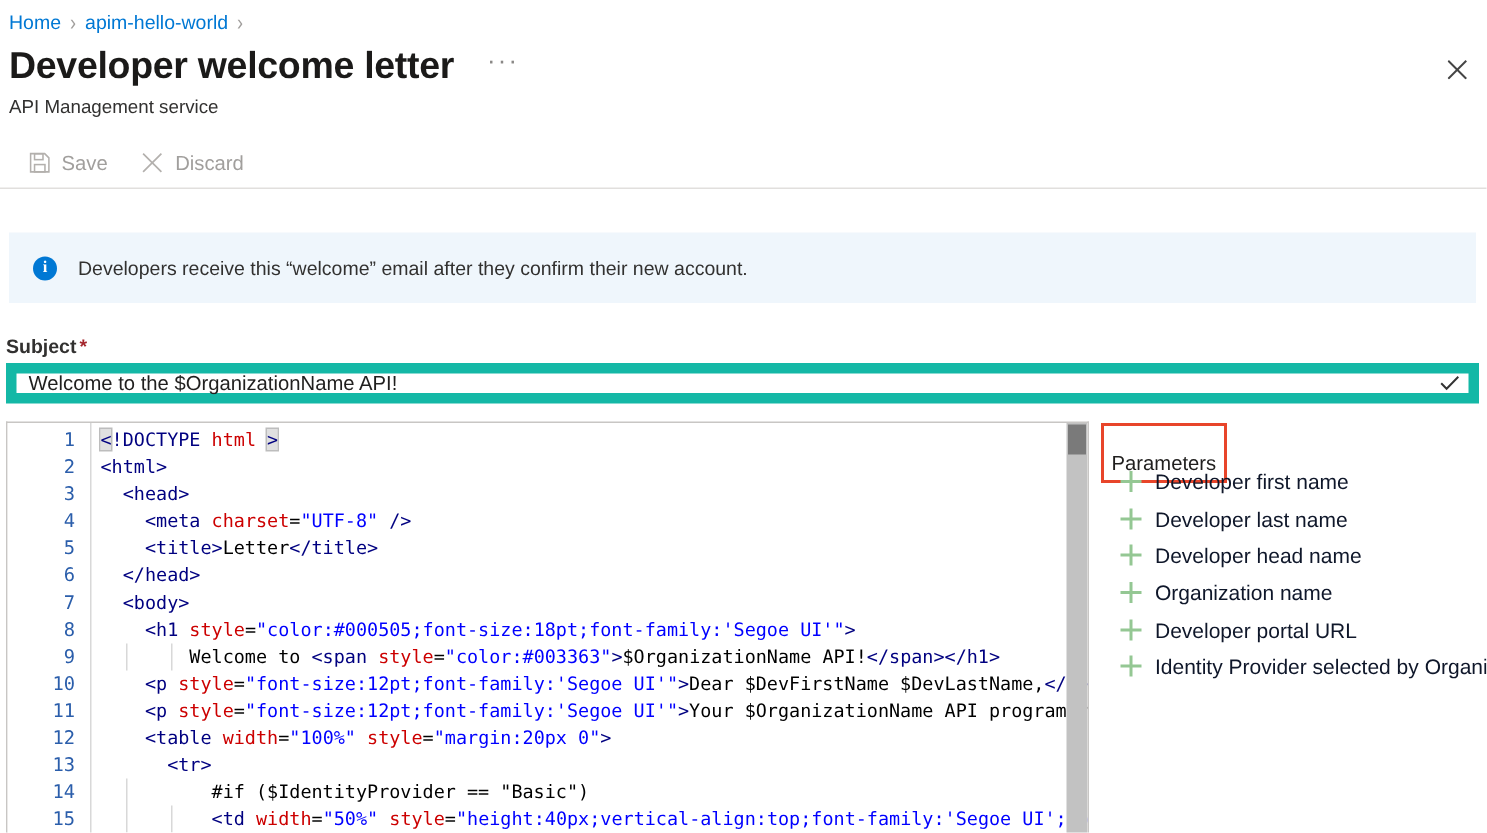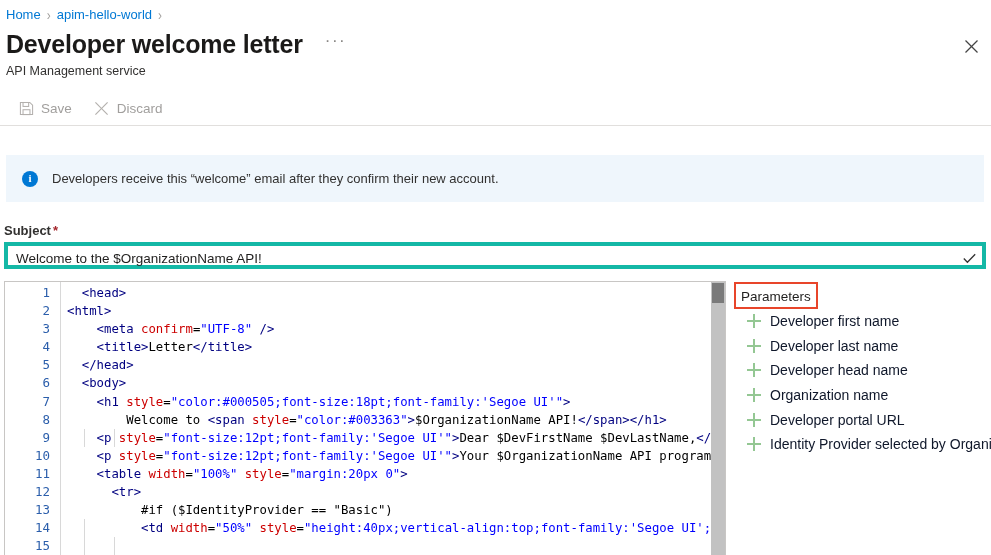--- a/index.html
+++ b/index.html
@@ -140,23 +140,23 @@
     left: 4px; top: 223px;
     font-size: 13px;
     color: #323130;
     font-weight: bold;
   }
   .required-star { color: #a4262c; margin-left: 2px; }
   #subject-input-wrap {
     position: absolute;
     left: 4px; top: 242px;
     width: 982px; height: 27px;
-    border: 4px solid #14b8a6;
+    border: 7px solid #14b8a6;
     background: #ffffff;
-    display: flex; align-items: flex-start;
+    display: flex; align-items: center;
   }
   #subject-input {
     border: none; outline: none;
     flex: 1 1 auto;
     height: 25px;
     padding: 0 8px;
     font-size: 13.5px;
     font-family: "Liberation Sans", sans-serif;
     color: #201f1e;
     background: transparent;
@@ -244,21 +244,21 @@
   
   #params-panel {
     position: absolute;
     left: 740px; top: 281px;
     width: 251px; height: 274px;
   }
   #params-title-box {
     position: absolute;
     left: -6px; top: 1px;
     border: 2px solid #e8452a;
-    padding: 3px 5px 2px 5px;
+    padding: 16px 5px 2px 5px;
     display: inline-block;
   }
   #params-title {
     font-size: 13.5px;
     color: #201f1e;
     white-space: nowrap;
   }
   #params-list {
     position: absolute;
     left: 6px; top: 28px;
@@ -370,23 +370,24 @@
       <div class="lineno">13</div>
       <div class="lineno">14</div>
       <div class="lineno">15</div>
     </div>
   <div id="gutter-border"></div>
   <div id="code-area">
     <div class="indent-guide" style="left:24px; top:147px; height:18px;"></div>
     <div class="indent-guide" style="left:54px; top:147px; height:18px;"></div>
     <div class="indent-guide" style="left:24px; top:237px; height:55px;"></div>
     <div class="indent-guide" style="left:54px; top:255px; height:37px;"></div>
+  <div class="codeline"><span class="tag bracketbox">&lt;</span><span class="tag">!DOCTYPE </span><span class="attr">html</span><span class="plain"> </span><span class="tag bracketbox">&gt;</span></div>
+      <div class="codeline"><span class="tag">&lt;html&gt;</span></div>
       <div class="codeline"><span class="tag">  &lt;head&gt;</span></div>
-      <div class="codeline"><span class="tag">&lt;html&gt;</span></div>
-      <div class="codeline"><span class="tag">    &lt;meta </span><span class="attr">confirm</span><span class="plain">=</span><span class="val">"UTF-8"</span><span class="tag"> /&gt;</span></div>
+      <div class="codeline"><span class="tag">    &lt;meta </span><span class="attr">charset</span><span class="plain">=</span><span class="val">"UTF-8"</span><span class="tag"> /&gt;</span></div>
       <div class="codeline"><span class="tag">    &lt;title&gt;</span><span class="plain">Letter</span><span class="tag">&lt;/title&gt;</span></div>
       <div class="codeline"><span class="tag">  &lt;/head&gt;</span></div>
       <div class="codeline"><span class="tag">  &lt;body&gt;</span></div>
       <div class="codeline"><span class="tag">    &lt;h1 </span><span class="attr">style</span><span class="plain">=</span><span class="val">"color:#000505;font-size:18pt;font-family:'Segoe UI'"</span><span class="tag">&gt;</span></div>
       <div class="codeline"><span class="plain">        Welcome to </span><span class="tag">&lt;span </span><span class="attr">style</span><span class="plain">=</span><span class="val">"color:#003363"</span><span class="tag">&gt;</span><span class="plain">$OrganizationName API!</span><span class="tag">&lt;/span&gt;&lt;/h1&gt;</span></div>
       <div class="codeline"><span class="tag">    &lt;p </span><span class="attr">style</span><span class="plain">=</span><span class="val">"font-size:12pt;font-family:'Segoe UI'"</span><span class="tag">&gt;</span><span class="plain">Dear $DevFirstName $DevLastName,</span><span class="tag">&lt;/p&gt;</span></div>
       <div class="codeline"><span class="tag">    &lt;p </span><span class="attr">style</span><span class="plain">=</span><span class="val">"font-size:12pt;font-family:'Segoe UI'"</span><span class="tag">&gt;</span><span class="plain">Your $OrganizationName API program reg</span></div>
       <div class="codeline"><span class="tag">    &lt;table </span><span class="attr">width</span><span class="plain">=</span><span class="val">"100%"</span><span class="plain"> </span><span class="attr">style</span><span class="plain">=</span><span class="val">"margin:20px 0"</span><span class="tag">&gt;</span></div>
       <div class="codeline"><span class="tag">      &lt;tr&gt;</span></div>
       <div class="codeline"><span class="plain">          #if ($IdentityProvider == "Basic")</span></div>

